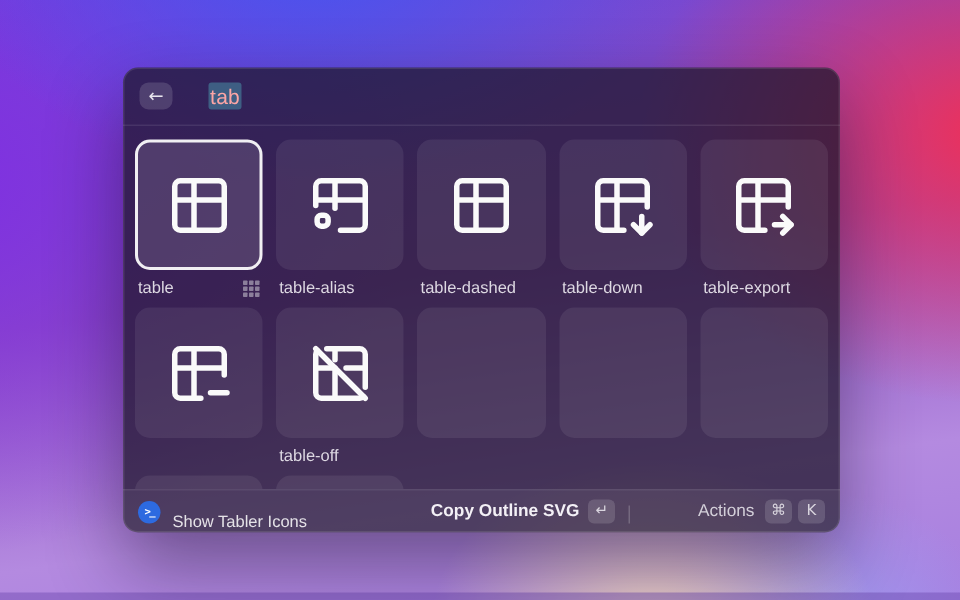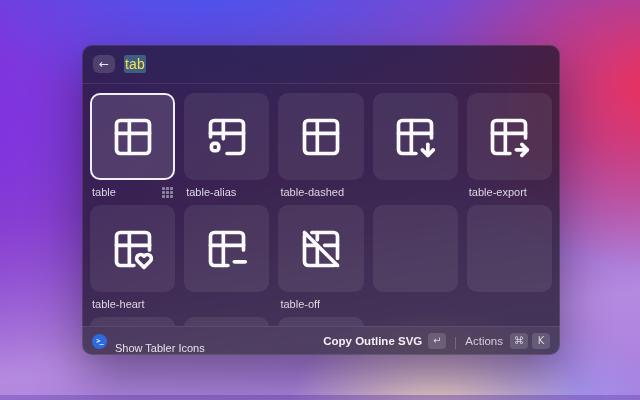--- a/index.html
+++ b/index.html
@@ -18,21 +18,21 @@
     border-radius:10px;background:rgba(30,22,42,.74);
     box-shadow:0 22px 50px rgba(20,8,40,.45), inset 0 0 0 1px rgba(255,255,255,.10);
     display:flex;flex-direction:column;overflow:hidden;color:#fff;}
   
   .searchbar{height:38px;flex:0 0 38px;display:flex;align-items:center;
     padding:0 11px;border-bottom:1px solid rgba(255,255,255,.09);}
   .back-btn{width:22px;height:18px;border:none;border-radius:6px;cursor:pointer;
     background:rgba(255,255,255,.14);color:#e9e6ef;font-size:12px;line-height:1;
     display:flex;align-items:center;justify-content:center;padding:0;
     font-family:"DejaVu Sans",sans-serif;}
-  .search-input{margin-left:9px;font-size:14px;color:#fde047;letter-spacing:.2px;}
+  .search-input{margin-left:24px;font-size:14px;color:#fca5a5;letter-spacing:.2px;}
   .search-input .sel{background:#3e5e83;border-radius:2px;padding:1px 1px;}
   
   .main{flex:1 1 auto;overflow:hidden;padding:9px 8px 0;}
   .grid{display:grid;grid-template-columns:repeat(5,1fr);column-gap:9px;row-gap:6px;}
   .cell{display:flex;flex-direction:column;}
   .tile{height:87px;border-radius:10px;background:rgba(255,255,255,.075);
     display:flex;align-items:center;justify-content:center;box-sizing:border-box;cursor:pointer;}
   .tile.selected{background:rgba(255,255,255,.13);border:2px solid rgba(255,255,255,.92);}
   .label-row{display:flex;align-items:center;justify-content:space-between;
     margin:5px 2px 0;height:14px;}
@@ -49,21 +49,21 @@
     font-size:7px;font-weight:bold;display:flex;align-items:center;justify-content:center;
     font-family:"DejaVu Sans Mono",monospace;letter-spacing:-1px;}
   .app-label{font-size:11px;color:rgba(255,255,255,.85);margin-top:13px;}
   .f-right{margin-left:auto;display:flex;align-items:flex-end;gap:6px;}
   .primary{display:flex;align-items:center;gap:6px;cursor:pointer;}
   .primary .plabel{font-size:11.5px;font-weight:700;color:#f3f0f6;}
   .keycap{min-width:10px;height:16px;padding:0 4px;border-radius:4px;
     background:rgba(255,255,255,.14);color:#d9d5de;font-size:10px;line-height:16px;
     text-align:center;font-family:"DejaVu Sans",sans-serif;}
   .vdiv{width:1px;height:12px;background:rgba(255,255,255,.20);margin:0 3px;}
-  .actions{display:flex;align-items:center;gap:4px;cursor:pointer;}
+  .actions{display:flex;align-items:center;gap:4px;cursor:pointer;margin-left:36px;}
   .actions .alabel{font-size:11.5px;color:#d3cfd9;margin-right:3px;}
 </style>
 </head>
 <body>
 
 <div class="bg"></div>
 
 <div class="window">
   <div class="searchbar">
     <button class="back-btn">
@@ -127,46 +127,36 @@
         <div class="cell">
           <div class="tile">
             <svg viewBox="0 0 24 24" width="44" height="44">
               <path d="M12.5 21h-7.5a2 2 0 0 1 -2 -2v-14a2 2 0 0 1 2 -2h14a2 2 0 0 1 2 2v7.5"></path>
               <path d="M3 10h18"></path>
               <path d="M10 3v18"></path>
               <path d="M19 16v6"></path>
               <path d="M22 19l-3 3l-3 -3"></path>
             </svg>
           </div>
+          <div class="label-row">
+            <span class="name">table-down</span>
+          </div>
         </div>
         <div class="cell">
           <div class="tile">
             <svg viewBox="0 0 24 24" width="44" height="44">
               <path d="M12.5 21h-7.5a2 2 0 0 1 -2 -2v-14a2 2 0 0 1 2 -2h14a2 2 0 0 1 2 2v7.5"></path>
               <path d="M3 10h18"></path>
               <path d="M10 3v18"></path>
               <path d="M16 19h6"></path>
               <path d="M19 16l3 3l-3 3"></path>
             </svg>
           </div>
           <div class="label-row">
             <span class="name">table-export</span>
-          </div>
-        </div>
-        <div class="cell">
-          <div class="tile">
-            <svg viewBox="0 0 24 24" width="44" height="44">
-              <path d="M12.5 21h-7.5a2 2 0 0 1 -2 -2v-14a2 2 0 0 1 2 -2h14a2 2 0 0 1 2 2v7.5"></path>
-              <path d="M3 10h18"></path>
-              <path d="M10 3v18"></path>
-              <path d="M18 22l3.35 -3.284a2.143 2.143 0 0 0 .005 -3.071a2.242 2.242 0 0 0 -3.129 -.006l-.224 .22l-.223 -.22a2.242 2.242 0 0 0 -3.128 -.006a2.143 2.143 0 0 0 -.006 3.071z"></path>
-            </svg>
-          </div>
-          <div class="label-row">
-            <span class="name">table-heart</span>
           </div>
         </div>
         <div class="cell">
           <div class="tile">
             <svg viewBox="0 0 24 24" width="44" height="44">
               <path d="M12.5 21h-7.5a2 2 0 0 1 -2 -2v-14a2 2 0 0 1 2 -2h14a2 2 0 0 1 2 2v7.5"></path>
               <path d="M3 10h18"></path>
               <path d="M10 3v18"></path>
               <path d="M16 19h6"></path>
             </svg>

